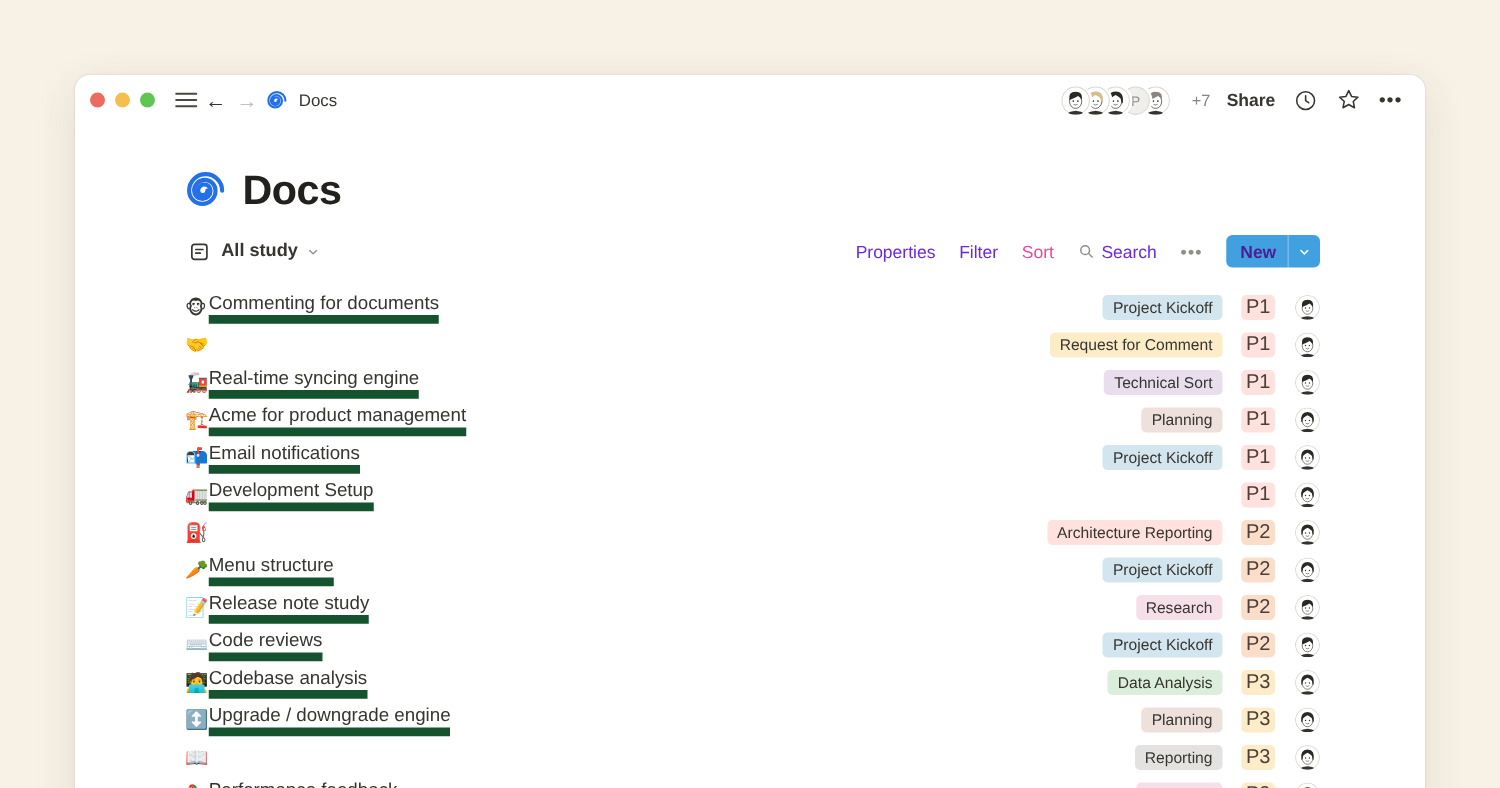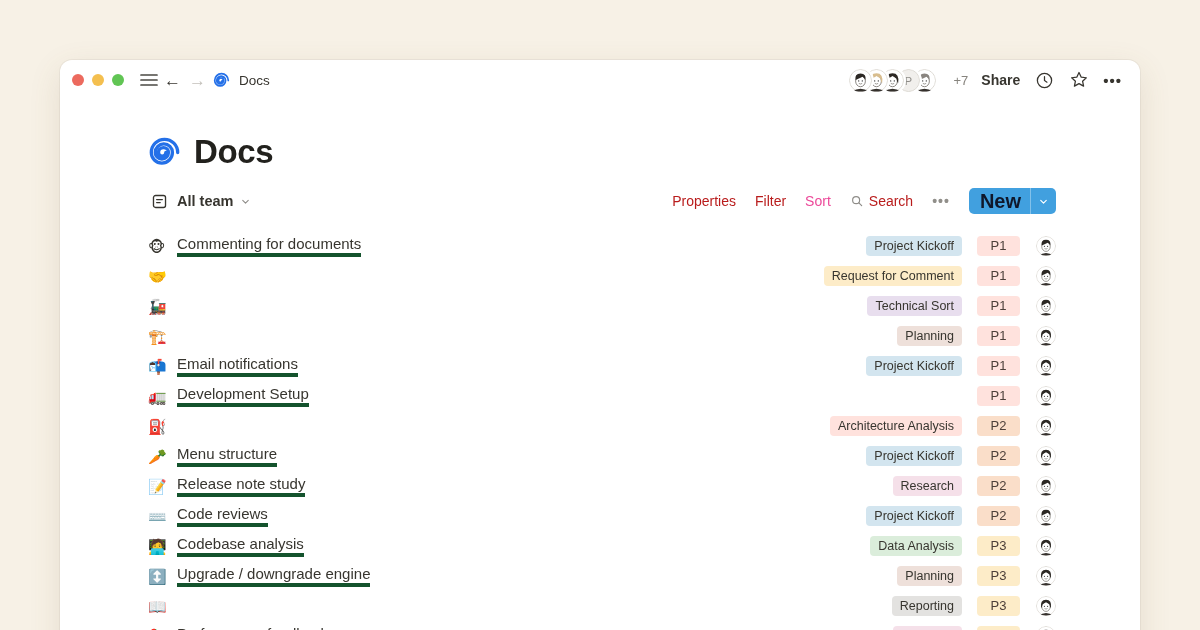--- a/index.html
+++ b/index.html
@@ -36,41 +36,41 @@
   .page-header h1 { font-size:33px; font-weight:700; color:#22211D; letter-spacing:-.4px; }
   .logo-big svg { width:33px; height:33px; display:block; }
   .logo-small svg { width:17px; height:17px; display:block; }
 
   
   .view-bar { display:flex; align-items:center; margin-top:17px; height:26px; }
   .view-left { display:flex; align-items:center; gap:7px; cursor:pointer; }
   .view-left .label { font-size:14.5px; font-weight:700; color:#37352F; }
   .chev { display:inline-flex; }
   .view-right { margin-left:auto; display:flex; align-items:center; gap:19px; }
-  .vr-item { font-size:14px; color:#b91c1c; cursor:pointer; }
+  .vr-item { font-size:14px; color:#6d28d9; cursor:pointer; }
   .vr-item.active { color:#ec4899; }
   .vr-search { display:flex; align-items:center; gap:5px; }
   .vr-dots { color:#918F8A; font-size:14px; letter-spacing:1px; font-weight:700; }
   .new-btn { display:flex; align-items:center; background:#41A0DF; border:none; border-radius:5px;
     height:26px; padding:0 0 0 11px; cursor:pointer; }
-  .new-btn .nb-label { color:#0f172a; font-size:20px; font-weight:600; padding-right:9px; }
+  .new-btn .nb-label { color:#4c1d95; font-size:14px; font-weight:600; padding-right:9px; }
   .new-btn .nb-div { width:1px; height:26px; background:rgba(255,255,255,.35); }
   .new-btn .nb-chev { padding:0 7px; display:flex; align-items:center; }
 
   
   .doc-list { margin-top:17px; }
   .row { display:flex; align-items:center; height:30px; }
   .emoji { width:19px; font-size:15px; line-height:1; text-align:left; }
-  .title { font-size:15px; font-weight:500; color:#37352F; margin-left:10px;
-    border-bottom:4px solid #14532d; padding-bottom:1px; cursor:pointer; white-space:nowrap; }
+  .title { font-size:15px; font-weight:500; color:#37352F; margin-left:0;
+    border-bottom:7px solid #14532d; padding-bottom:1px; cursor:pointer; white-space:nowrap; }
   .right-cells { margin-left:auto; display:flex; align-items:center; }
   .tag { height:20px; line-height:20px; padding:0 8px; border-radius:4px; font-size:12.5px;
     color:#37352F; white-space:nowrap; }
-  .prio { width:43px; height:20px; line-height:20px; text-align:center; border-radius:4px;
-    font-size:13px; color:#4C3F39; margin-left:15px; }
+  .prio { width:27px; height:20px; line-height:20px; text-align:center; border-radius:4px;
+    font-size:16px; color:#4C3F39; margin-left:15px; }
   .avatar { width:20px; height:20px; margin-left:16px; }
   .avatar svg { width:100%; height:100%; display:block; border-radius:50%; }
 </style>
 </head>
 <body>
 
 <div class="window">
 
   <div class="titlebar">
     <div class="lights">
@@ -179,21 +179,21 @@
 
     <div class="view-bar">
       <div class="view-left">
         <span class="tb-icon">
           <svg width="17" height="17" viewBox="0 0 24 24" fill="none" stroke="#37352F" stroke-width="1.9" stroke-linecap="round">
               <rect x="3.5" y="3.5" width="17" height="17" rx="3"></rect>
               <line x1="8" y1="9.3" x2="16" y2="9.3"></line>
               <line x1="8" y1="13.5" x2="13" y2="13.5"></line>
             </svg>
         </span>
-        <span class="label">All team</span>
+        <span class="label">All study</span>
         <span class="chev">
           <svg width="11" height="11" viewBox="0 0 24 24" fill="none" stroke="#8F8D89" stroke-width="2.4" stroke-linecap="round" stroke-linejoin="round">
               <polyline points="6 9.5 12 15.5 18 9.5"></polyline>
             </svg>
         </span>
       </div>
       <div class="view-right">
         <span class="vr-item">Properties</span>
         <span class="vr-item">Filter</span>
         <span class="vr-item active">Sort</span>
@@ -252,39 +252,41 @@
                 <circle cx="13.9" cy="12.4" r=".7" fill="#333"></circle>
                 <path d="M10.6 15.3q1.4 1 2.8 0" fill="none" stroke="#6B665F" stroke-width=".7" stroke-linecap="round"></path>
                 <path d="M3.2 23.5q8.8-6 17.6 0z" fill="#35312D"></path>
               </svg>
             </span>
     </span>
   </div>
 
   <div class="row">
     <span class="emoji">🚂</span>
+    <span class="title">Real-time syncing engine</span>
     <span class="right-cells">
       <span class="tag" style="background: rgb(232, 222, 238);">Technical Sort</span>
       <span class="prio" style="background: rgb(255, 226, 221);">P1</span>
       <span class="avatar">
               <svg viewBox="0 0 24 24">
                 <circle cx="12" cy="12" r="11.5" fill="#fff" stroke="#DCD9D3"></circle>
                 <ellipse cx="12" cy="12.6" rx="5.1" ry="5.9" fill="#fff" stroke="#6B665F" stroke-width=".8"></ellipse>
                 <path d="M6.8 11.5Q5.6 4.6 12 4.6q6.4 0 5.2 6.9-1.7-2.3-3.1-3.3-2.7 1.5-7.3 3.3z" fill="#2C2824"></path>
                 <circle cx="10.1" cy="12.4" r=".7" fill="#333"></circle>
                 <circle cx="13.9" cy="12.4" r=".7" fill="#333"></circle>
                 <path d="M10.6 15.3q1.4 1 2.8 0" fill="none" stroke="#6B665F" stroke-width=".7" stroke-linecap="round"></path>
                 <path d="M3.2 23.5q8.8-6 17.6 0z" fill="#35312D"></path>
               </svg>
             </span>
     </span>
   </div>
 
   <div class="row">
     <span class="emoji">🏗️</span>
+    <span class="title">Acme for product management</span>
     <span class="right-cells">
       <span class="tag" style="background: rgb(238, 224, 218);">Planning</span>
       <span class="prio" style="background: rgb(255, 226, 221);">P1</span>
       <span class="avatar">
               <svg viewBox="0 0 24 24">
                 <circle cx="12" cy="12" r="11.5" fill="#fff" stroke="#DCD9D3"></circle>
                 <ellipse cx="12" cy="12.6" rx="5.1" ry="5.9" fill="#fff" stroke="#6B665F" stroke-width=".8"></ellipse>
                 <path d="M6.1 14.5Q4.6 4.4 12 4.4q7.4 0 5.9 10.1-1.1-.6-1.7-4.3-2.1-1.6-4.2-2.8-2.1 1.2-4.2 2.8-.6 3.7-1.7 4.3z" fill="#2C2824"></path>
                 <circle cx="10.1" cy="12.4" r=".7" fill="#333"></circle>
                 <circle cx="13.9" cy="12.4" r=".7" fill="#333"></circle>
@@ -331,21 +333,21 @@
                 <path d="M10.6 15.3q1.4 1 2.8 0" fill="none" stroke="#6B665F" stroke-width=".7" stroke-linecap="round"></path>
                 <path d="M3.2 23.5q8.8-6 17.6 0z" fill="#35312D"></path>
               </svg>
             </span>
     </span>
   </div>
 
   <div class="row">
     <span class="emoji">⛽</span>
     <span class="right-cells">
-      <span class="tag" style="background: rgb(255, 226, 221);">Architecture Analysis</span>
+      <span class="tag" style="background: rgb(255, 226, 221);">Architecture Reporting</span>
       <span class="prio" style="background: rgb(250, 222, 201);">P2</span>
       <span class="avatar">
               <svg viewBox="0 0 24 24">
                 <circle cx="12" cy="12" r="11.5" fill="#fff" stroke="#DCD9D3"></circle>
                 <ellipse cx="12" cy="12.6" rx="5.1" ry="5.9" fill="#fff" stroke="#6B665F" stroke-width=".8"></ellipse>
                 <path d="M6.1 14.5Q4.6 4.4 12 4.4q7.4 0 5.9 10.1-1.1-.6-1.7-4.3-2.1-1.6-4.2-2.8-2.1 1.2-4.2 2.8-.6 3.7-1.7 4.3z" fill="#2C2824"></path>
                 <circle cx="10.1" cy="12.4" r=".7" fill="#333"></circle>
                 <circle cx="13.9" cy="12.4" r=".7" fill="#333"></circle>
                 <path d="M10.6 15.3q1.4 1 2.8 0" fill="none" stroke="#6B665F" stroke-width=".7" stroke-linecap="round"></path>
                 <path d="M3.2 23.5q8.8-6 17.6 0z" fill="#35312D"></path>

